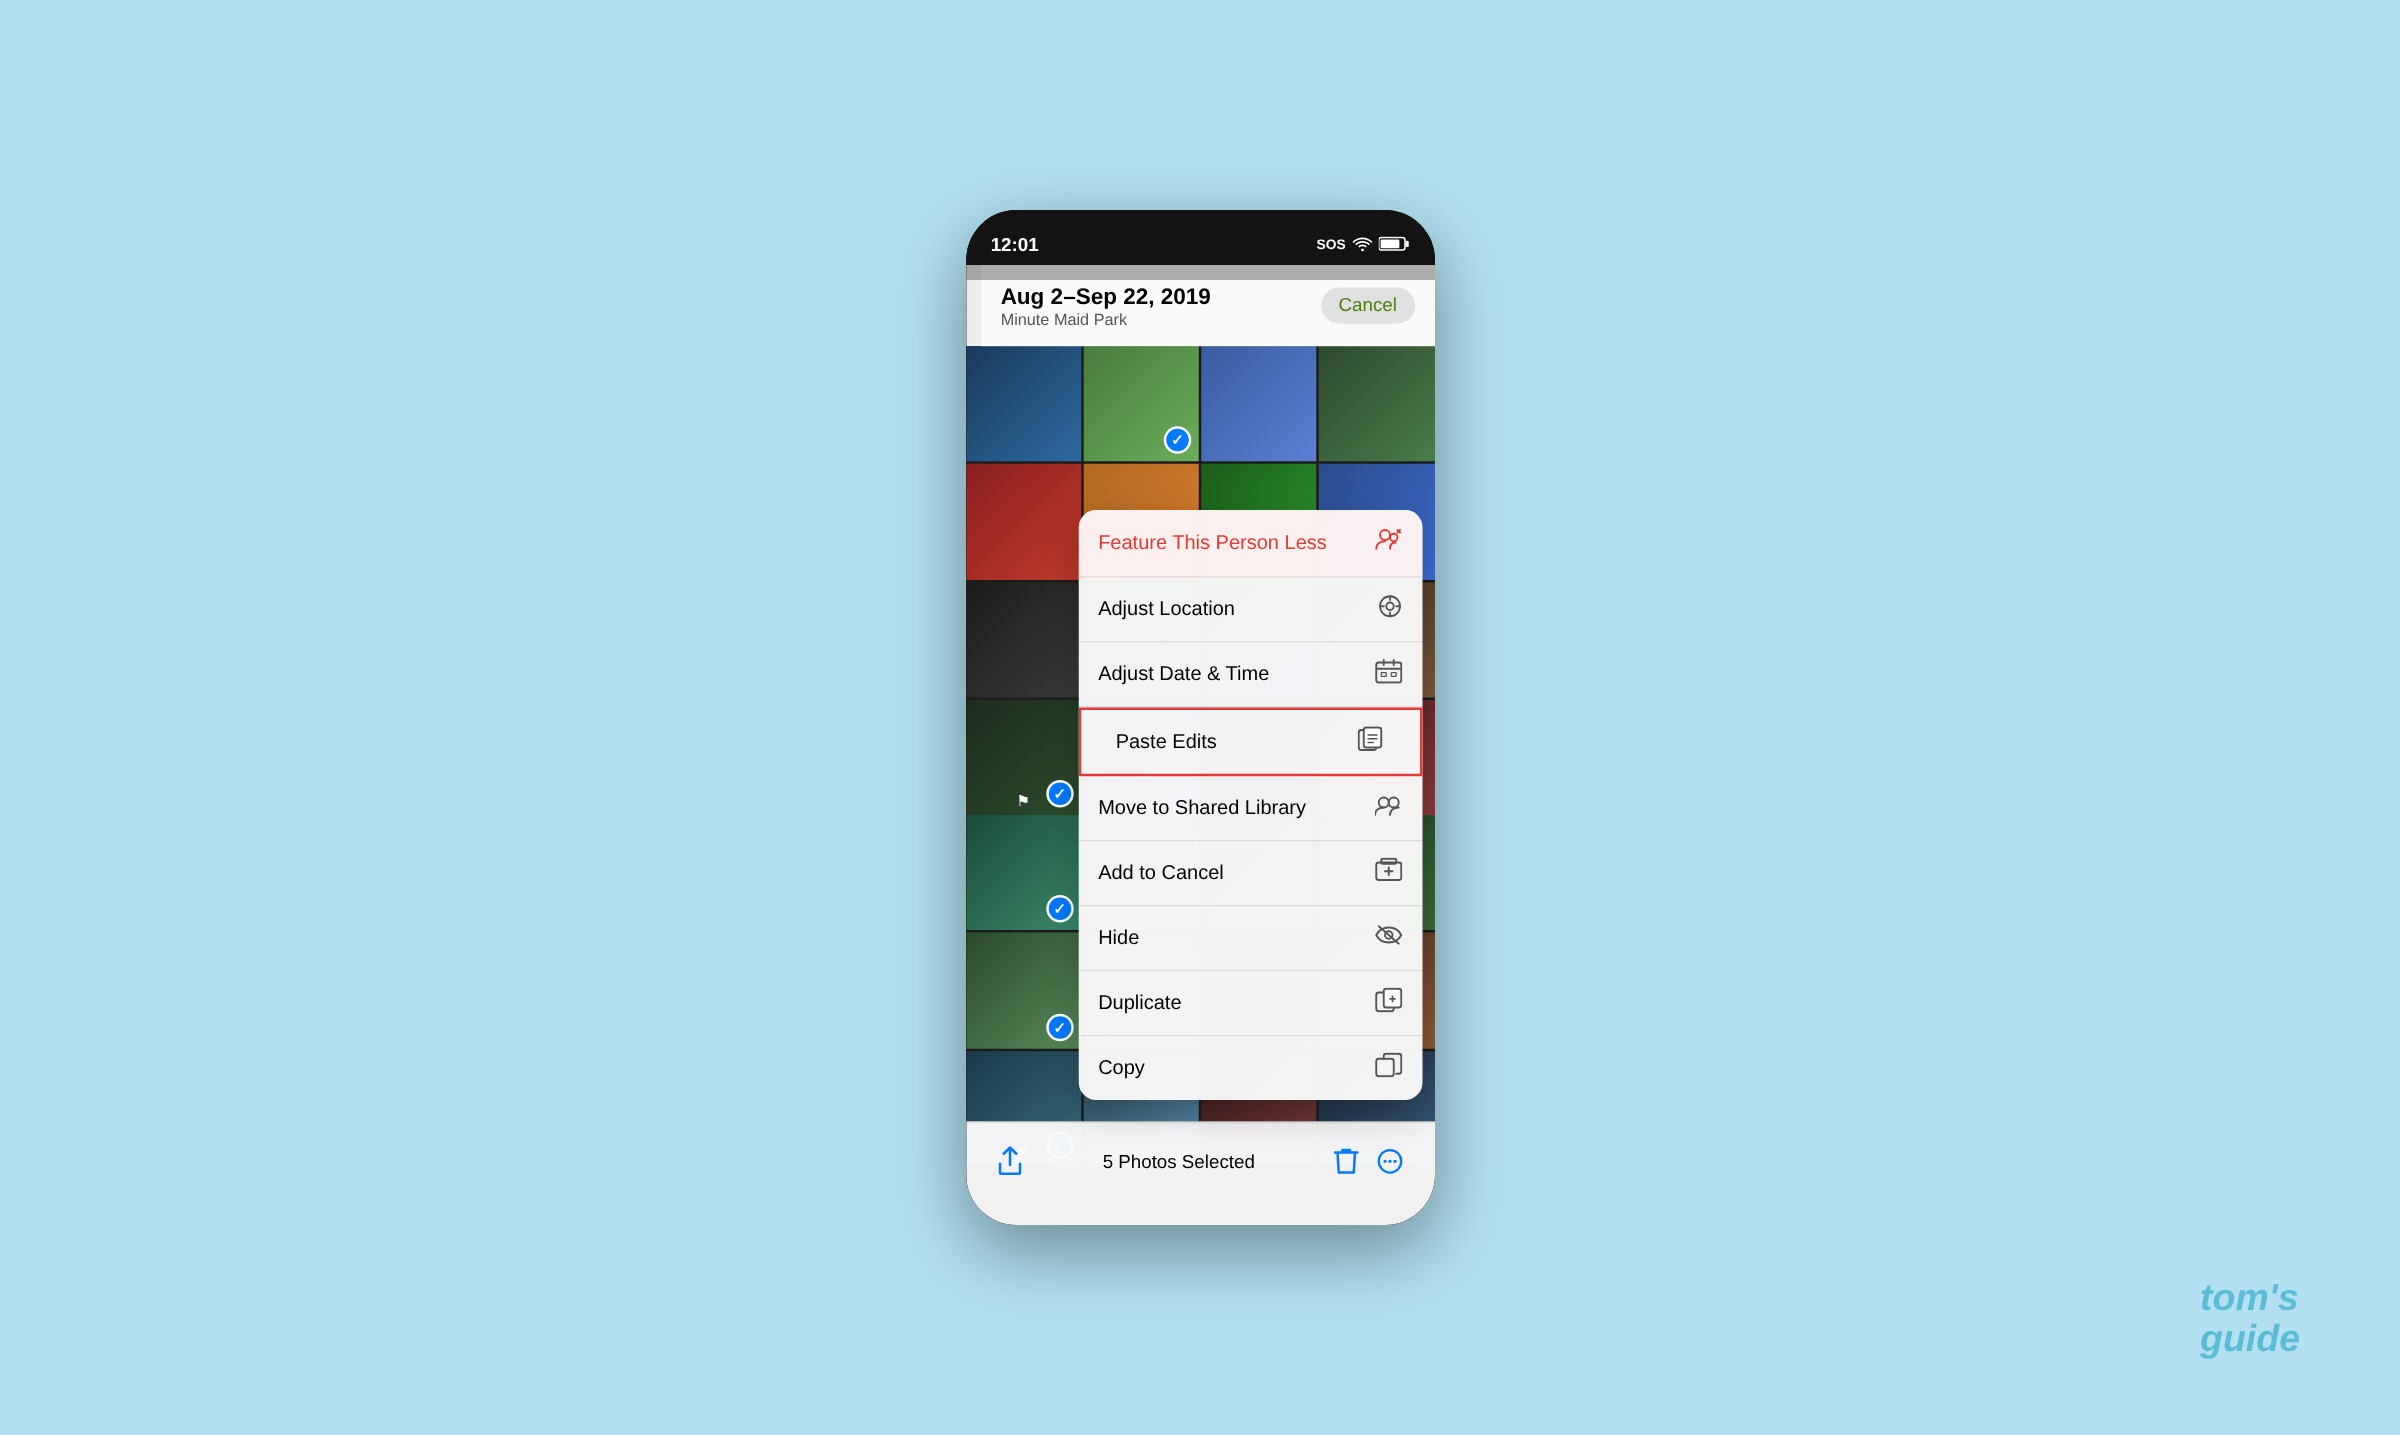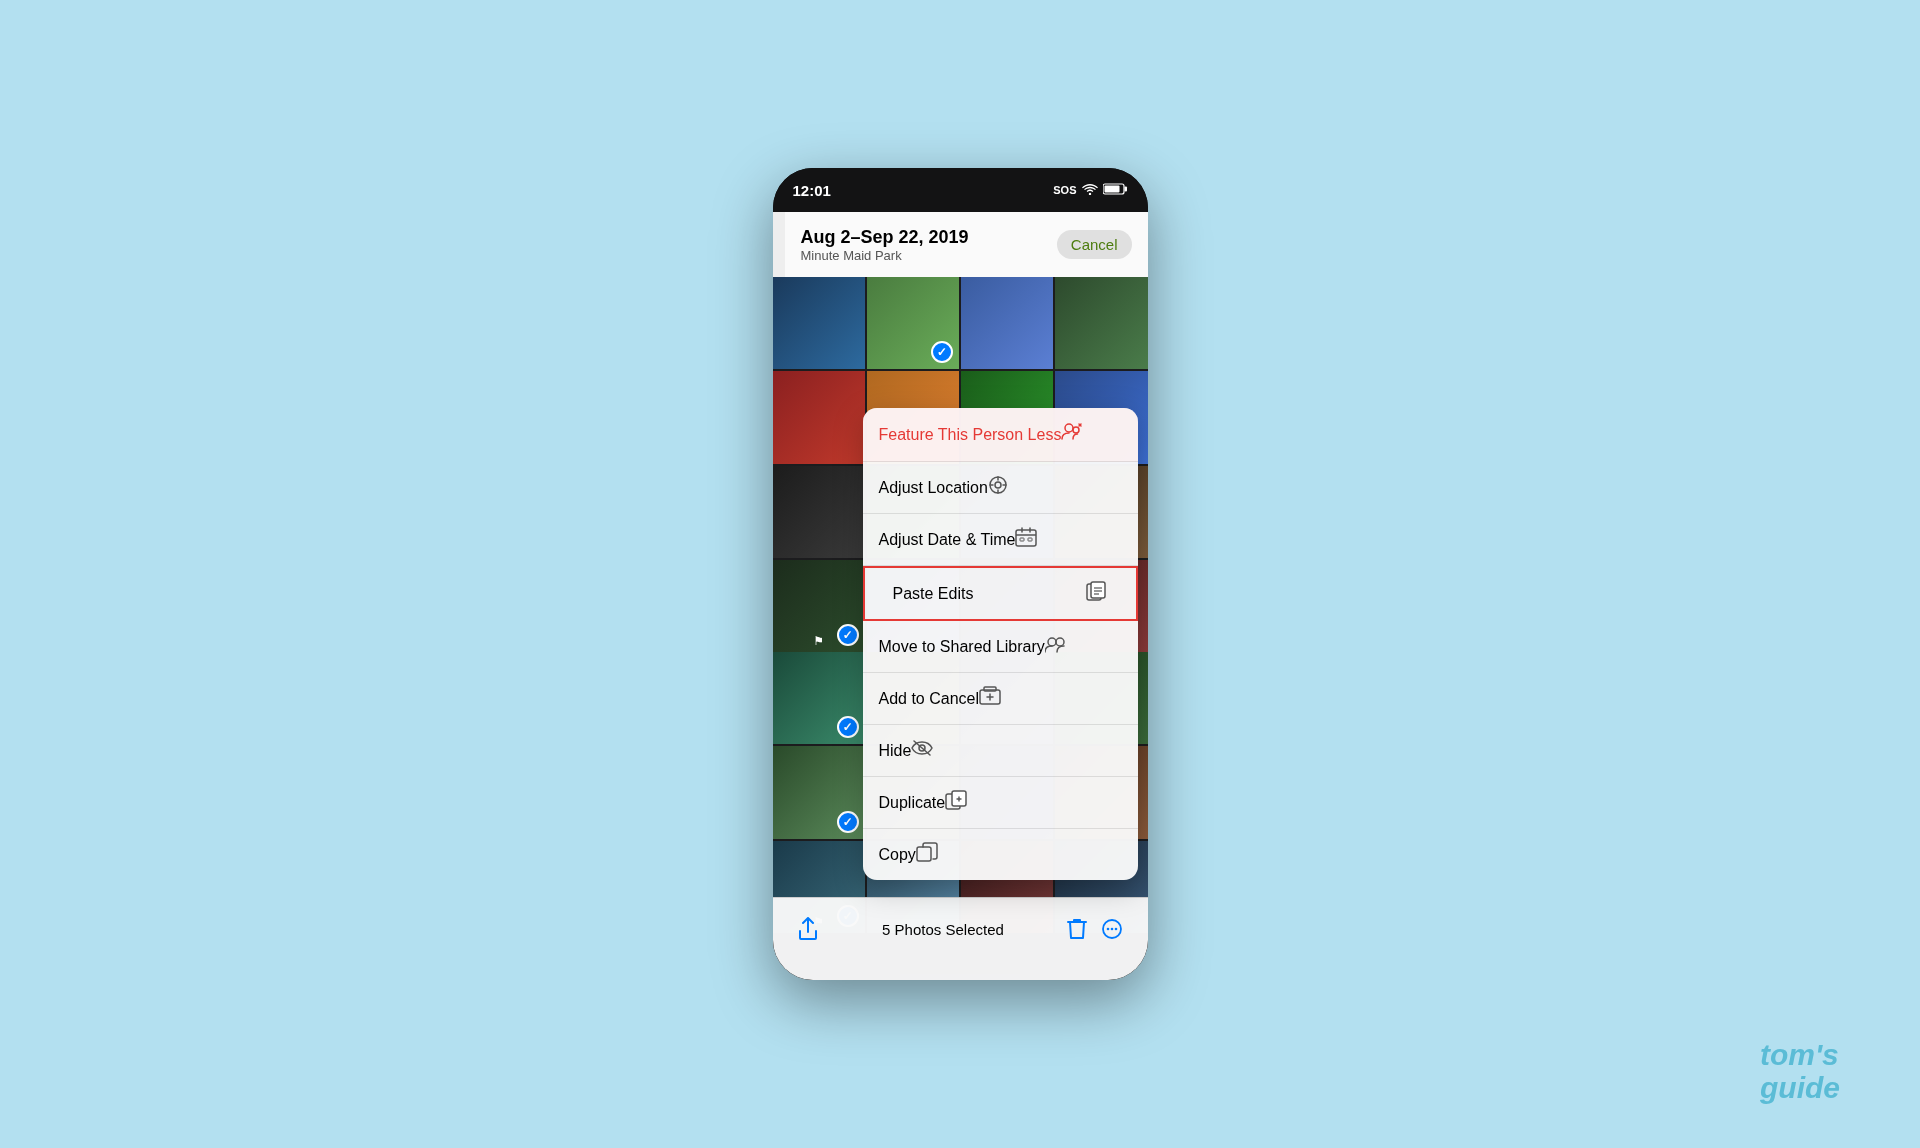--- a/index.html
+++ b/index.html
@@ -20,21 +20,21 @@
       height: 812px;
       background: #000;
       border-radius: 40px;
       overflow: hidden;
       position: relative;
       box-shadow: 0 20px 60px rgba(0,0,0,0.4);
     }
 
     
     .status-bar {
-      height: 44px;
+      height: 56px;
       background: rgba(0,0,0,0.3);
       display: flex;
       align-items: center;
       justify-content: space-between;
       padding: 0 20px;
       position: absolute;
       top: 0;
       left: 0;
       right: 0;
       z-index: 10;
@@ -183,21 +183,21 @@
       background: rgba(249,249,249,0.97);
       border-radius: 14px;
       box-shadow: 0 8px 30px rgba(0,0,0,0.25);
       z-index: 20;
       overflow: hidden;
     }
 
     .menu-item {
       display: flex;
       align-items: center;
-      justify-content: flex-start;
+      justify-content: space-between;
       padding: 13px 16px;
       border-bottom: 1px solid rgba(0,0,0,0.1);
       cursor: pointer;
     }
 
     .menu-item:last-child {
       border-bottom: none;
     }
 
     .menu-item-label {
@@ -260,21 +260,21 @@
       transform: translateX(-50%);
       width: 120px;
       height: 4px;
       background: rgba(0,0,0,0.3);
       border-radius: 2px;
     }
 
     
     .toms-guide-watermark {
       position: absolute;
-      bottom: 44px;
+      bottom: 60px;
       right: 80px;
       color: #5bbcd6;
       font-size: 28px;
       font-weight: 700;
       font-style: italic;
       line-height: 1.1;
     }
 
     .toms-guide-watermark span {
       display: block;

